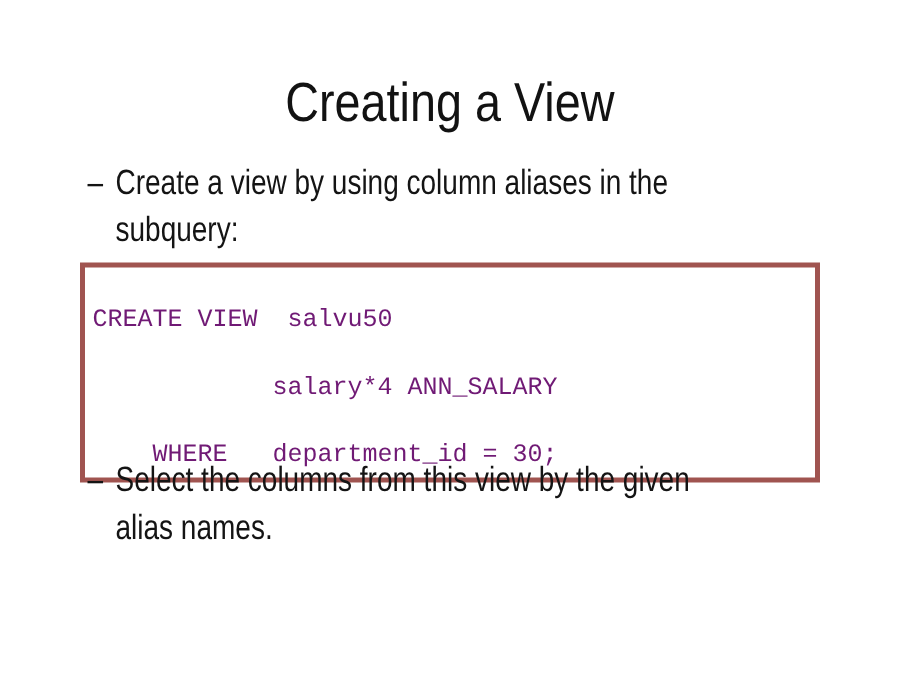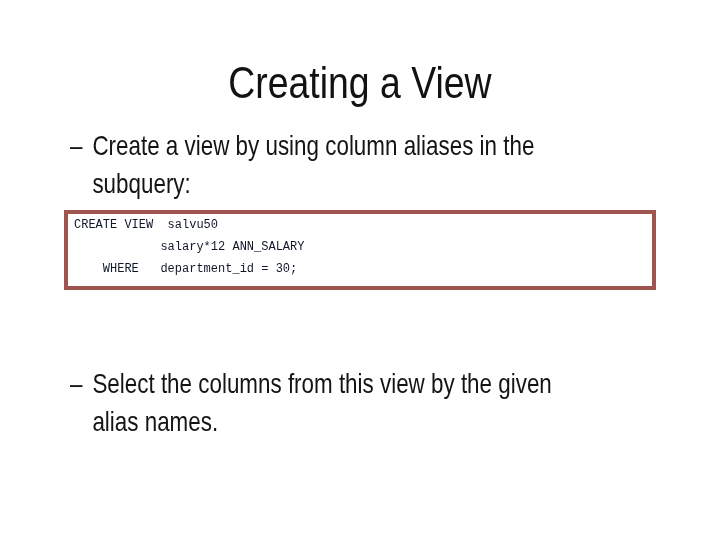--- a/index.html
+++ b/index.html
@@ -59,24 +59,25 @@
     left: 64px;
     top: 210px;
     width: 592px;
     box-sizing: border-box;
     border: 4px solid #a05450;
     background: #ffffff;
     padding: 0 6px 6px 6px;
   }
   .code-line {
     font-family: "Liberation Mono", monospace;
-    font-size: 12px;
+    font-size: 20px;
     line-height: 22px;
     white-space: pre;
-    color: #0f172a;
+    color: #701a75;
+    margin-top: 32px;
   }
 </style>
 </head>
 <body>
 
 <div class="slide">
 
   <div class="title-wrap">
     <span class="title-text">Creating a View</span>
   </div>
@@ -84,21 +85,21 @@
   <div class="bullet bullet-1">
     <span class="dash">–</span>
     <span class="lines">
       <div>Create a view by using column aliases in the</div>
       <div>subquery:</div>
     </span>
   </div>
 
   <div class="code-box">
     <div class="code-line">CREATE VIEW  salvu50</div>
-    <div class="code-line">            salary*12 ANN_SALARY</div>
+    <div class="code-line">            salary*4 ANN_SALARY</div>
     <div class="code-line">    WHERE   department_id = 30;</div>
   </div>
 
   <div class="bullet bullet-2">
     <span class="dash">–</span>
     <span class="lines">
       <div>Select the columns from this view by the given</div>
       <div>alias names.</div>
     </span>
   </div>

